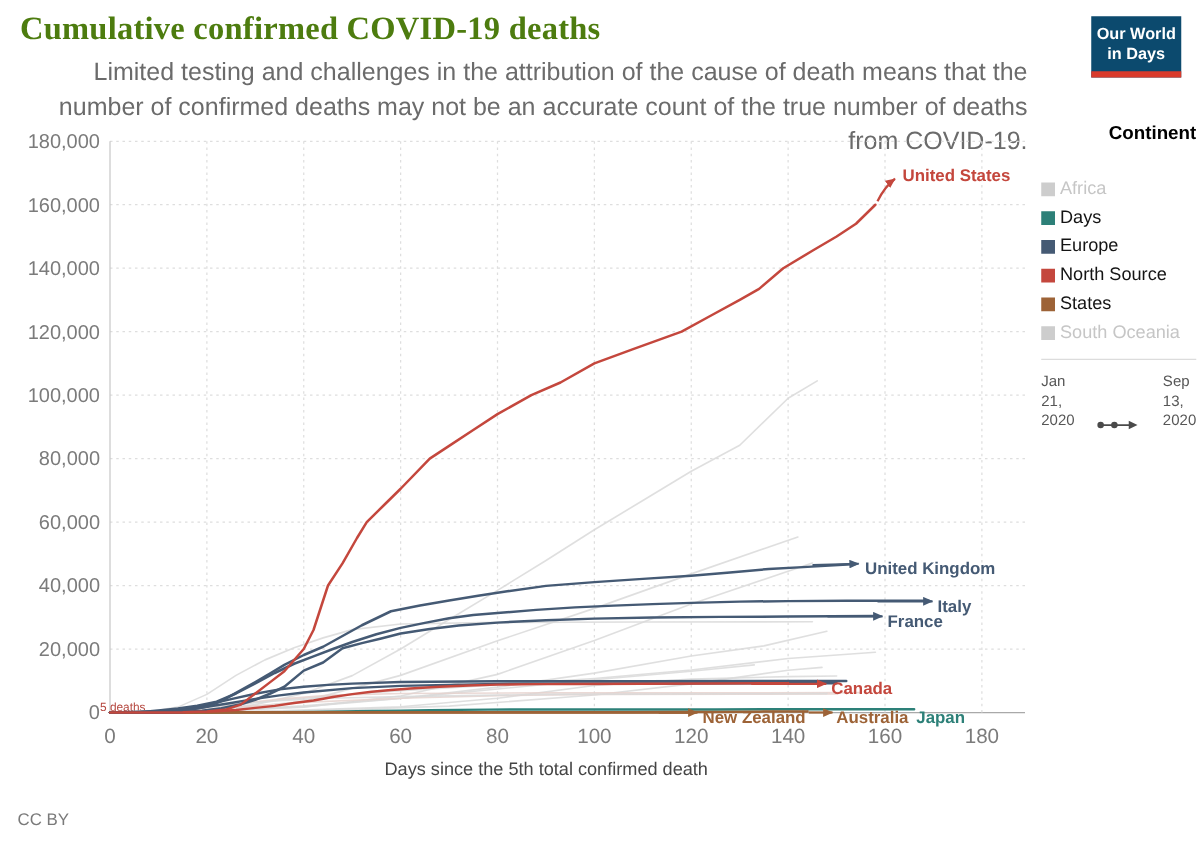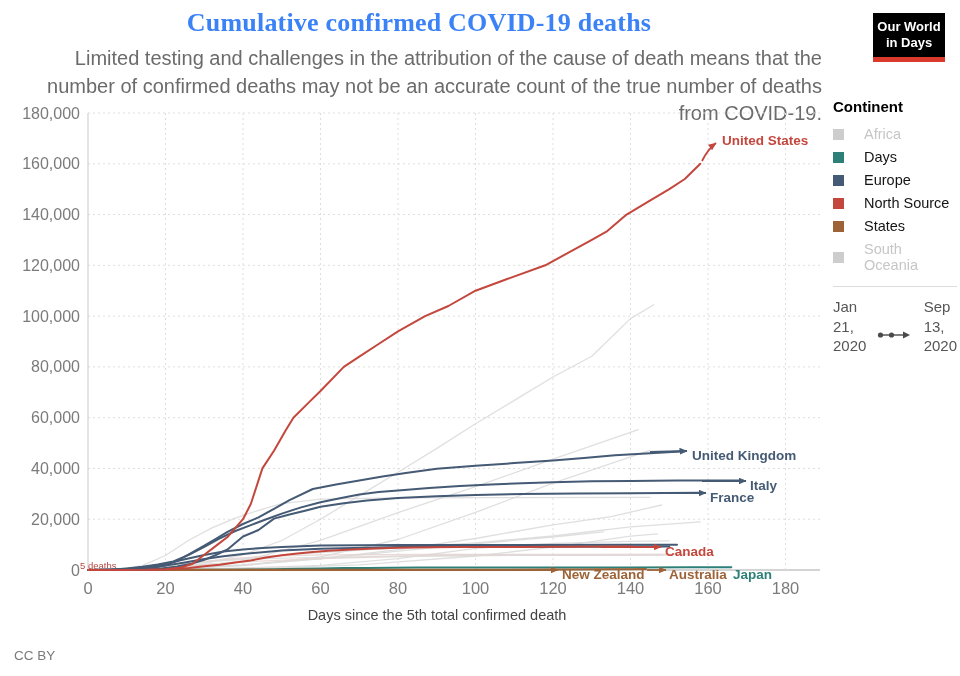--- a/index.html
+++ b/index.html
@@ -1,34 +1,34 @@
 <!DOCTYPE html>
 <html><head>
 <meta charset="utf-8">
 <style>
   html,body{margin:0;padding:0;background:#fff;}
   #app{position:relative;width:960px;height:676px;background:#fff;overflow:hidden;
        font-family:"Liberation Sans",sans-serif;}
   .header{position:absolute;left:16px;top:8px;width:806px;}
   .title{font-family:"Liberation Serif",serif;font-size:26px;font-weight:700;
-         color:#3b82f6;margin:0 0 7px 0;letter-spacing:.2px;text-align:center;}
+         color:#4d7c0f;margin:0 0 7px 0;letter-spacing:.2px;}
   .subtitle{font-size:20px;color:#6b6b6b;line-height:1.38;text-align:right;}
-  .logo{position:absolute;right:15px;top:13px;width:72px;background:#000000;color:#fff;
+  .logo{position:absolute;right:15px;top:13px;width:72px;background:#0c4a6e;color:#fff;
         text-align:center;font-size:13px;font-weight:bold;line-height:1.25;
         padding:6px 2px 5px 2px;border-bottom:5px solid #d93a2b;box-sizing:border-box;}
   svg.chart{position:absolute;left:0;top:0;}
   .legend{position:absolute;left:833px;top:98px;width:124px;}
-  .legend-title{font-size:15px;font-weight:bold;color:#000;margin-bottom:11px;}
-  .legend-item{display:flex;align-items:center;gap:20px;margin-bottom:7px;
+  .legend-title{font-size:15px;font-weight:bold;color:#000;margin-bottom:28px;text-align:right;}
+  .legend-item{display:flex;align-items:center;gap:4px;margin-bottom:7px;
                font-size:14.5px;color:#141414;}
   .legend-item.muted{color:#c6c6c6;}
   .swatch{width:11px;height:11px;flex:none;}
   .legend-divider{border:none;border-top:1px solid #dcdcdc;margin:13px 0 10px 0;}
-  .range{display:flex;justify-content:space-between;align-items:center;
-         font-size:15px;color:#565656;line-height:1.3;}
+  .range{display:flex;justify-content:space-between;align-items:flex-end;
+         font-size:12px;color:#565656;line-height:1.3;}
   .range-text{white-space:pre-line;}
   .range-slider{margin-top:18px;}
   .footer{position:absolute;left:14px;right:16px;bottom:13px;display:flex;
           justify-content:space-between;font-size:13.5px;color:#7a7a7a;}
   .cc{color:#7a7a7a;text-decoration:none;text-align:center;}
 </style>
 </head>
 <body>
 
 <div id="app">

